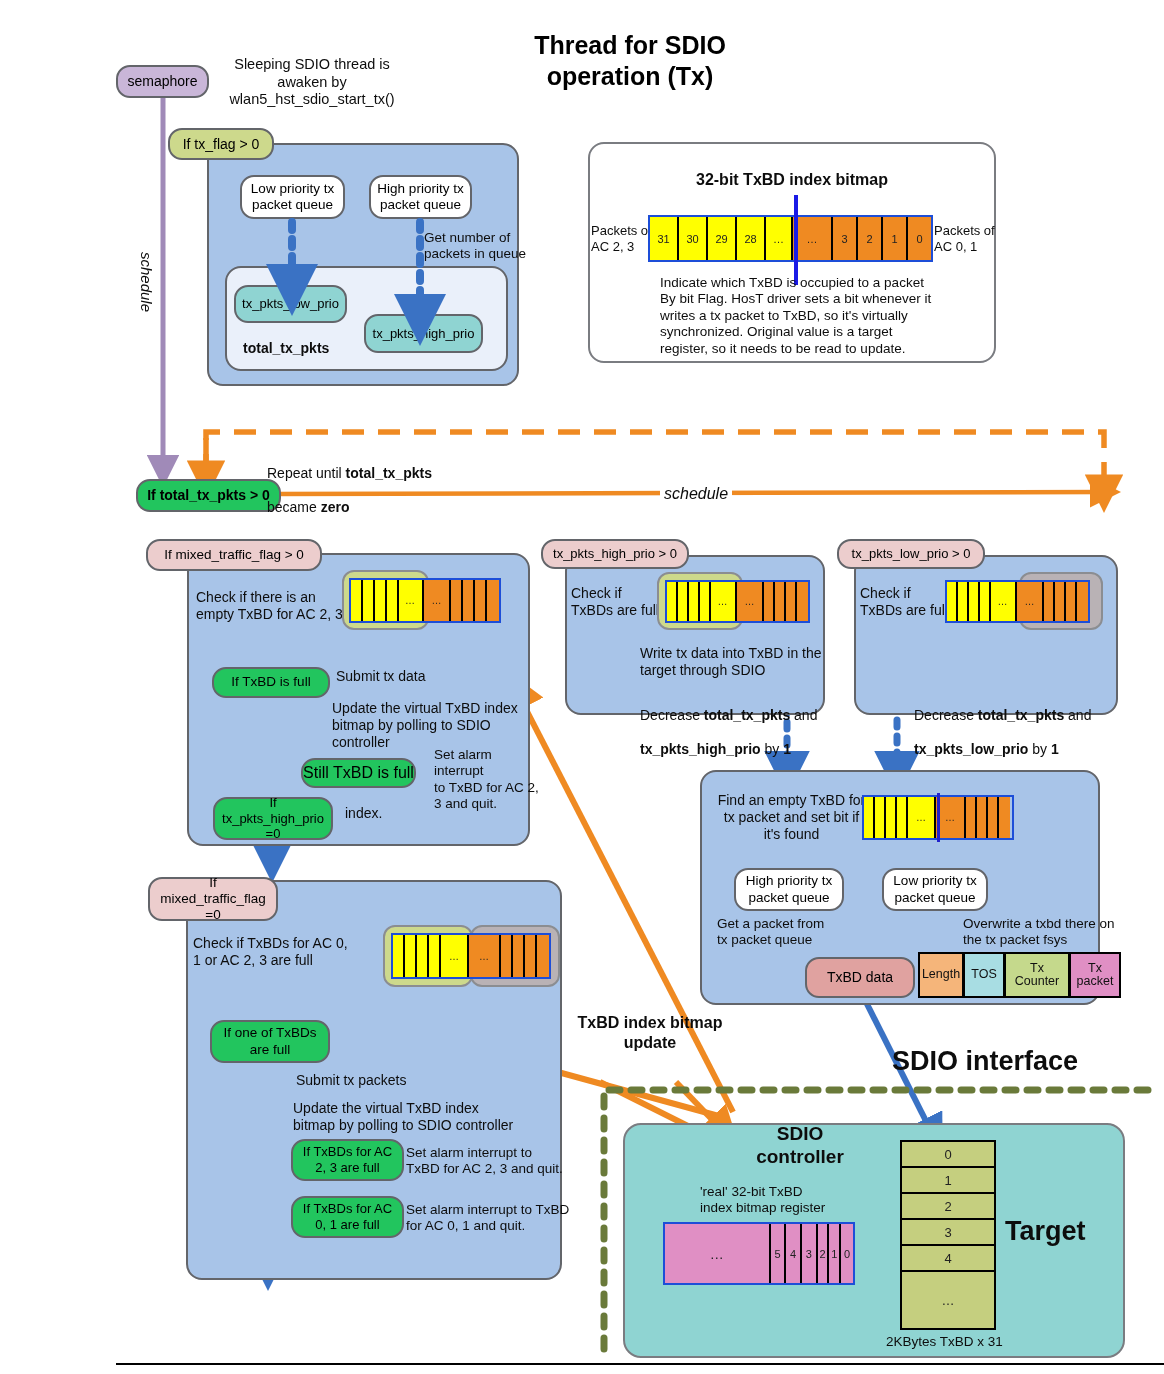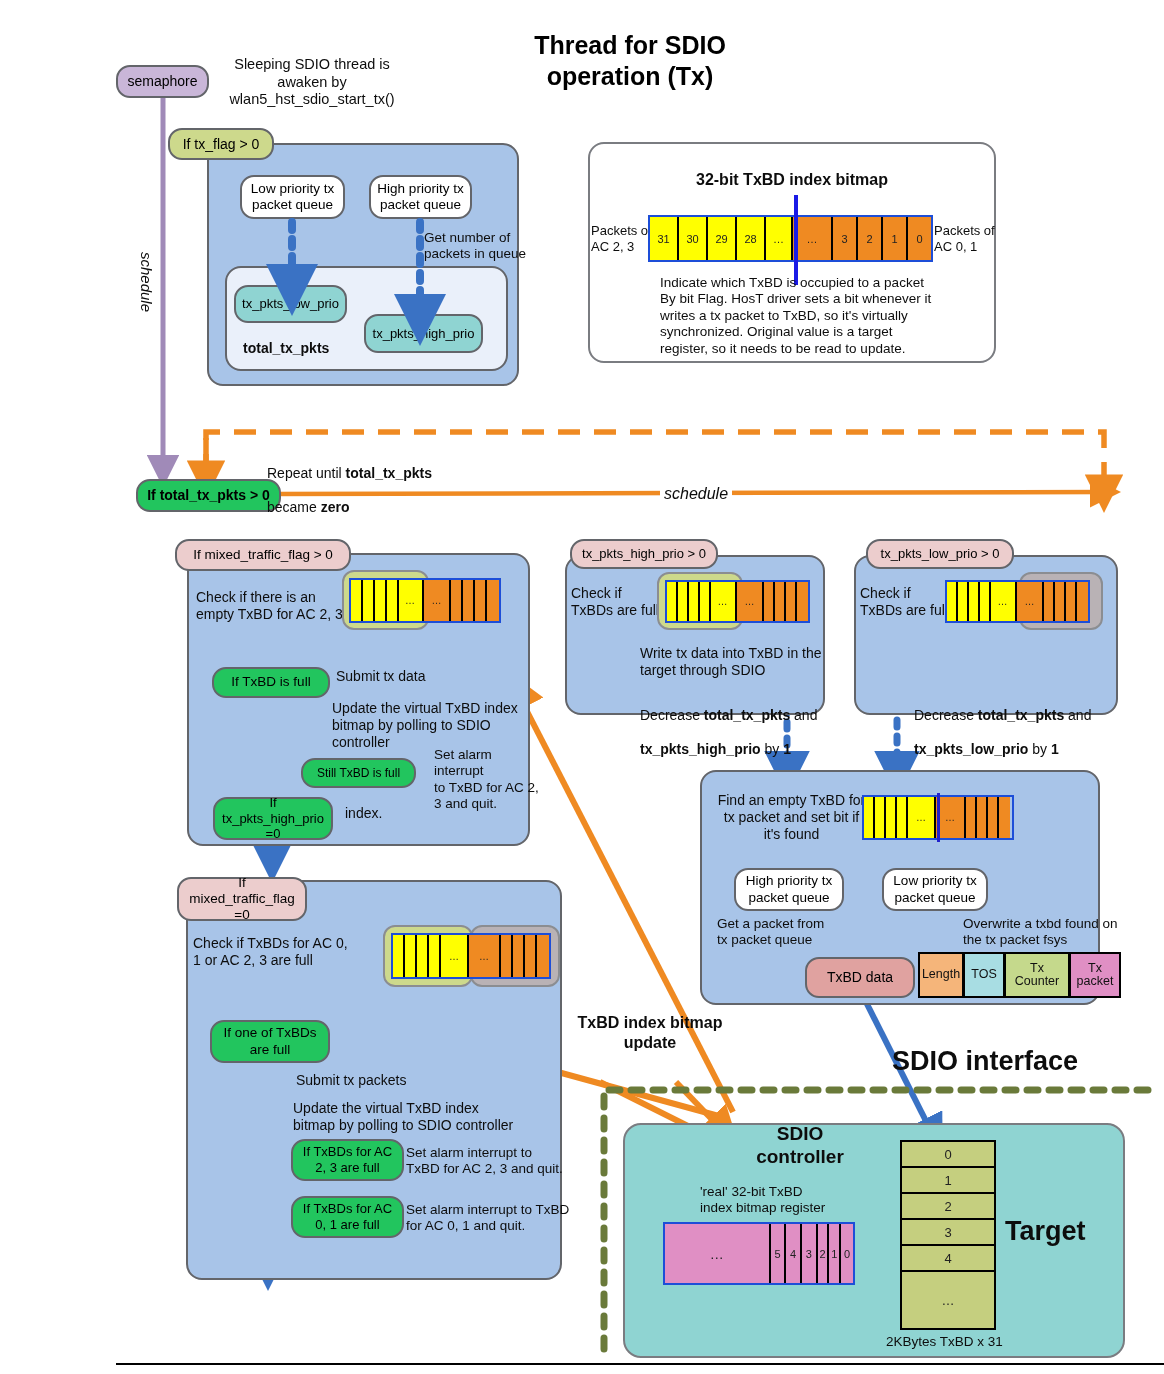--- a/index.html
+++ b/index.html
@@ -9,21 +9,21 @@
   .abs{position:absolute;box-sizing:border-box;}
   .txt{position:absolute;color:#0d0d0d;line-height:1.22;white-space:pre-line;}
 
   
   .rrect{position:absolute;box-sizing:border-box;border:2.2px solid #63656a;border-radius:14px;
          display:flex;align-items:center;justify-content:center;text-align:center;line-height:1.2;}
   .panel{position:absolute;box-sizing:border-box;background:#a8c4e8;border:2.2px solid #63656a;border-radius:16px;}
   .panel-inner{position:absolute;box-sizing:border-box;background:#eaf0fa;border:2.2px solid #63656a;border-radius:16px;}
   .pill-purple{background:#c9b6d8;}
   .pill-green{background:#cdd98c;}
-  .pill-pink{background:#eccdcd;margin-left:29px;}
+  .pill-pink{background:#eccdcd;}
   .pill-white{background:#ffffff;}
   .pill-cyan{background:#8fd4d2;}
   .pill-lightblue{background:#22c55e;}
   .pill-salmon{background:#e0a2a0;}
 
   
   .strip{position:absolute;display:flex;box-sizing:border-box;border:2px solid #1d4ed8;}
   .cell{box-sizing:border-box;border-right:2px solid #000;display:flex;align-items:center;justify-content:center;
         font-size:11px;color:#222;}
   .cell:last-child{border-right:none;}
@@ -196,21 +196,21 @@
     <div class="cell orange" style="width:12px;"></div>
   </div>
 
   <div class="rrect pill-lightblue" style="left:212px;top:667px;width:118px;height:31px;font-size:13.5px;">
     <span>If TxBD is full</span>
   </div>
   <div class="txt" style="left:336px;top:668px;font-size:14px;">Submit tx data</div>
   <div class="txt" style="left:332px;top:700px;width:208px;font-size:14px;">Update the virtual TxBD index
 bitmap by polling to SDIO
 controller</div>
-  <div class="rrect pill-lightblue" style="left:301px;top:758px;width:115px;height:30px;font-size:12px;">
+  <div class="rrect pill-lightblue" style="left:301px;top:758px;width:115px;height:30px;font-size:16px;">
     <span>Still TxBD is full</span>
   </div>
   <div class="txt" style="left:434px;top:747px;width:110px;font-size:13.5px;">Set alarm interrupt
 to TxBD for AC 2,
 3 and quit.</div>
   <div class="rrect pill-lightblue" style="left:213px;top:797px;width:120px;height:43px;font-size:13px;white-space:pre-line;">
     <span>If
 tx_pkts_high_prio
 =0</span>
   </div>
@@ -287,21 +287,21 @@
   <div class="rrect pill-white" style="left:734px;top:868px;width:110px;height:43px;font-size:13.5px;white-space:pre-line;">
     <span>High priority tx
 packet queue</span>
   </div>
   <div class="rrect pill-white" style="left:882px;top:868px;width:106px;height:43px;font-size:13.5px;white-space:pre-line;">
     <span>Low priority tx
 packet queue</span>
   </div>
   <div class="txt" style="left:677px;top:916px;width:150px;font-size:13.5px;margin-left:40px;">Get a packet from
 tx packet queue</div>
-  <div class="txt" style="left:963px;top:916px;width:180px;font-size:13.5px;">Overwrite a txbd found on
+  <div class="txt" style="left:963px;top:916px;width:180px;font-size:13.5px;">Overwrite a txbd there on
 the tx packet fsys</div>
 
   <div class="rrect pill-salmon" style="left:805px;top:957px;width:110px;height:41px;font-size:14px;">
     <span>TxBD data</span>
   </div>
 
   <div class="hdrbox" style="left:918px;top:952px;width:46px;height:46px;background:#f5b57a;">Length</div>
   <div class="hdrbox" style="left:963px;top:952px;width:42px;height:46px;background:#a8dde3;">TOS</div>
   <div class="hdrbox" style="left:1004px;top:952px;width:66px;height:46px;background:#c5d98c;white-space:pre-line;">Tx
 Counter</div>

